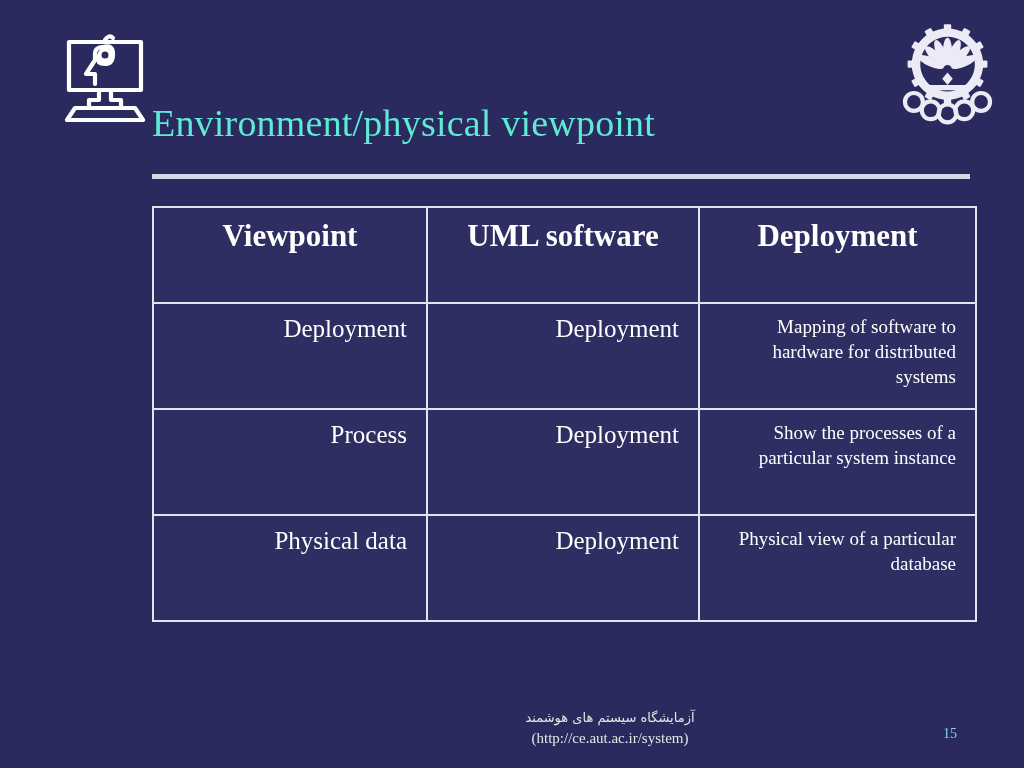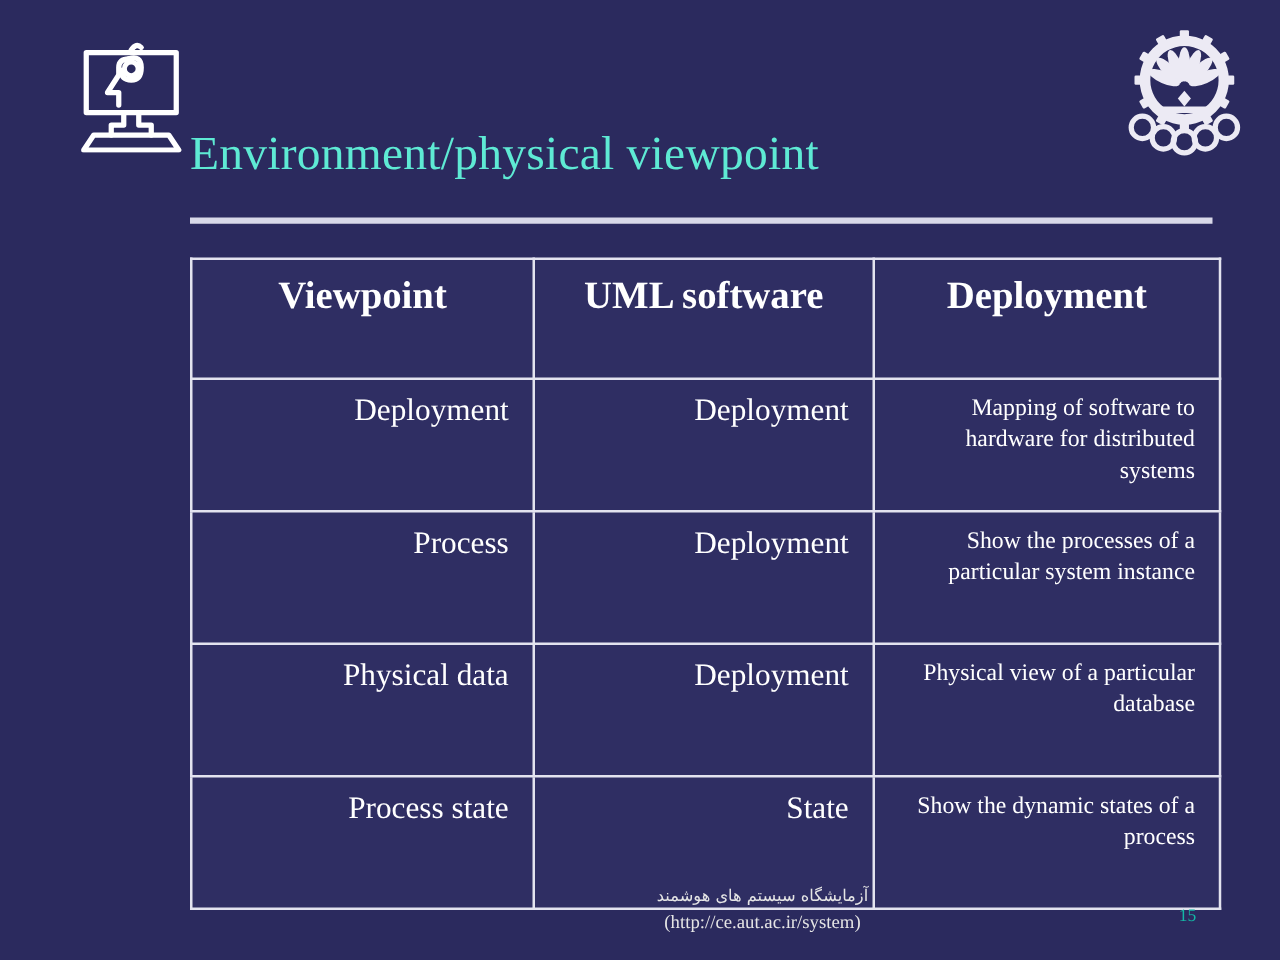--- a/index.html
+++ b/index.html
@@ -130,21 +130,21 @@
     display: block;
     font-size: 15px;
   }
   .page-number {
     position: absolute;
     left: 930px;
     top: 726px;
     width: 40px;
     text-align: center;
     font-size: 14px;
-    color: #14b8a6;
+    color: #7dd3fc;
   }
 </style>
 </head>
 <body>
 
 <div class="slide">
 
   <div class="logo-left">
     <svg viewBox="0 0 100 100" width="100" height="100" aria-hidden="true">
       <g fill="none" stroke="#ffffff" stroke-width="4.2" stroke-linejoin="round" stroke-linecap="round">
@@ -236,25 +236,20 @@
       <tr>
         <td class="cell-main">Process</td>
         <td class="cell-main">Deployment</td>
         <td class="cell-desc">Show the processes of a particular system instance</td>
       </tr>
       <tr>
         <td class="cell-main">Physical data</td>
         <td class="cell-main">Deployment</td>
         <td class="cell-desc">Physical view of a particular database</td>
       </tr>
-      <tr>
-        <td class="cell-main">Process state</td>
-        <td class="cell-main">State</td>
-        <td class="cell-desc">Show the dynamic states of a process</td>
-      </tr>
     </tbody>
   </table>
 
   <div class="footer">
     <span class="footer-fa">آزمایشگاه سیستم های هوشمند</span>
     <span class="footer-url">(http://ce.aut.ac.ir/system)</span>
   </div>
 
   <div class="page-number">15</div>
 

